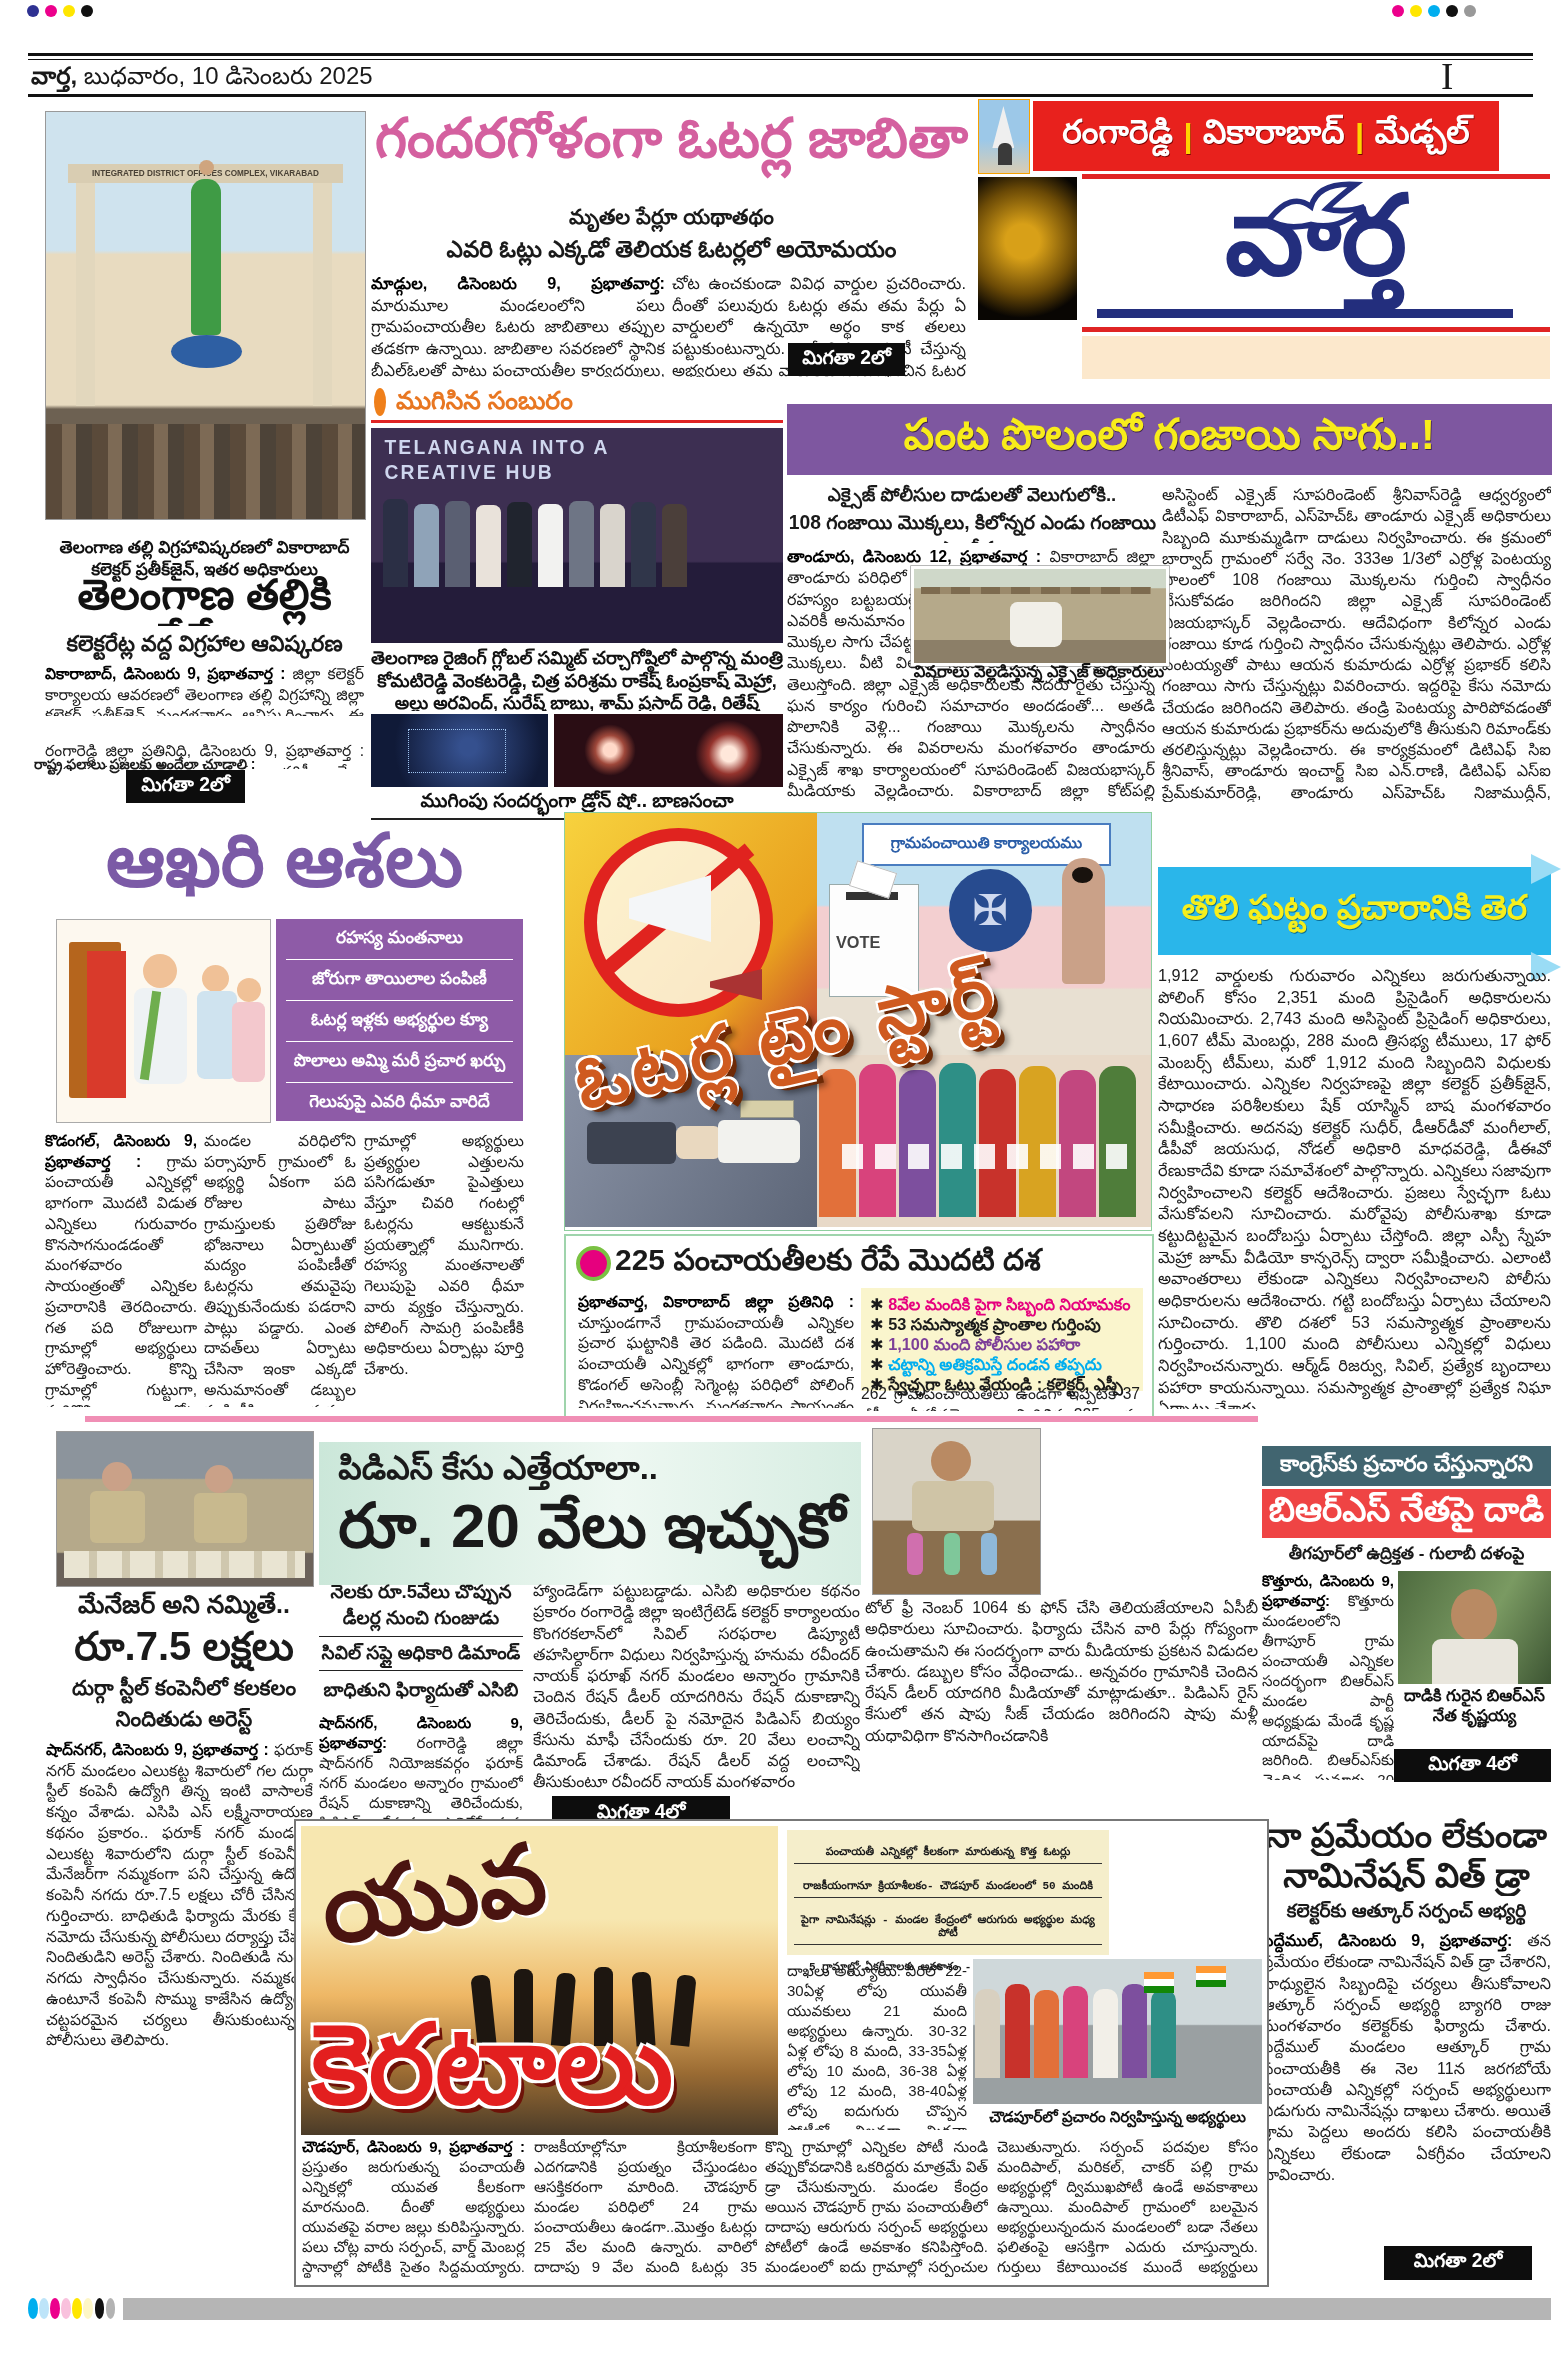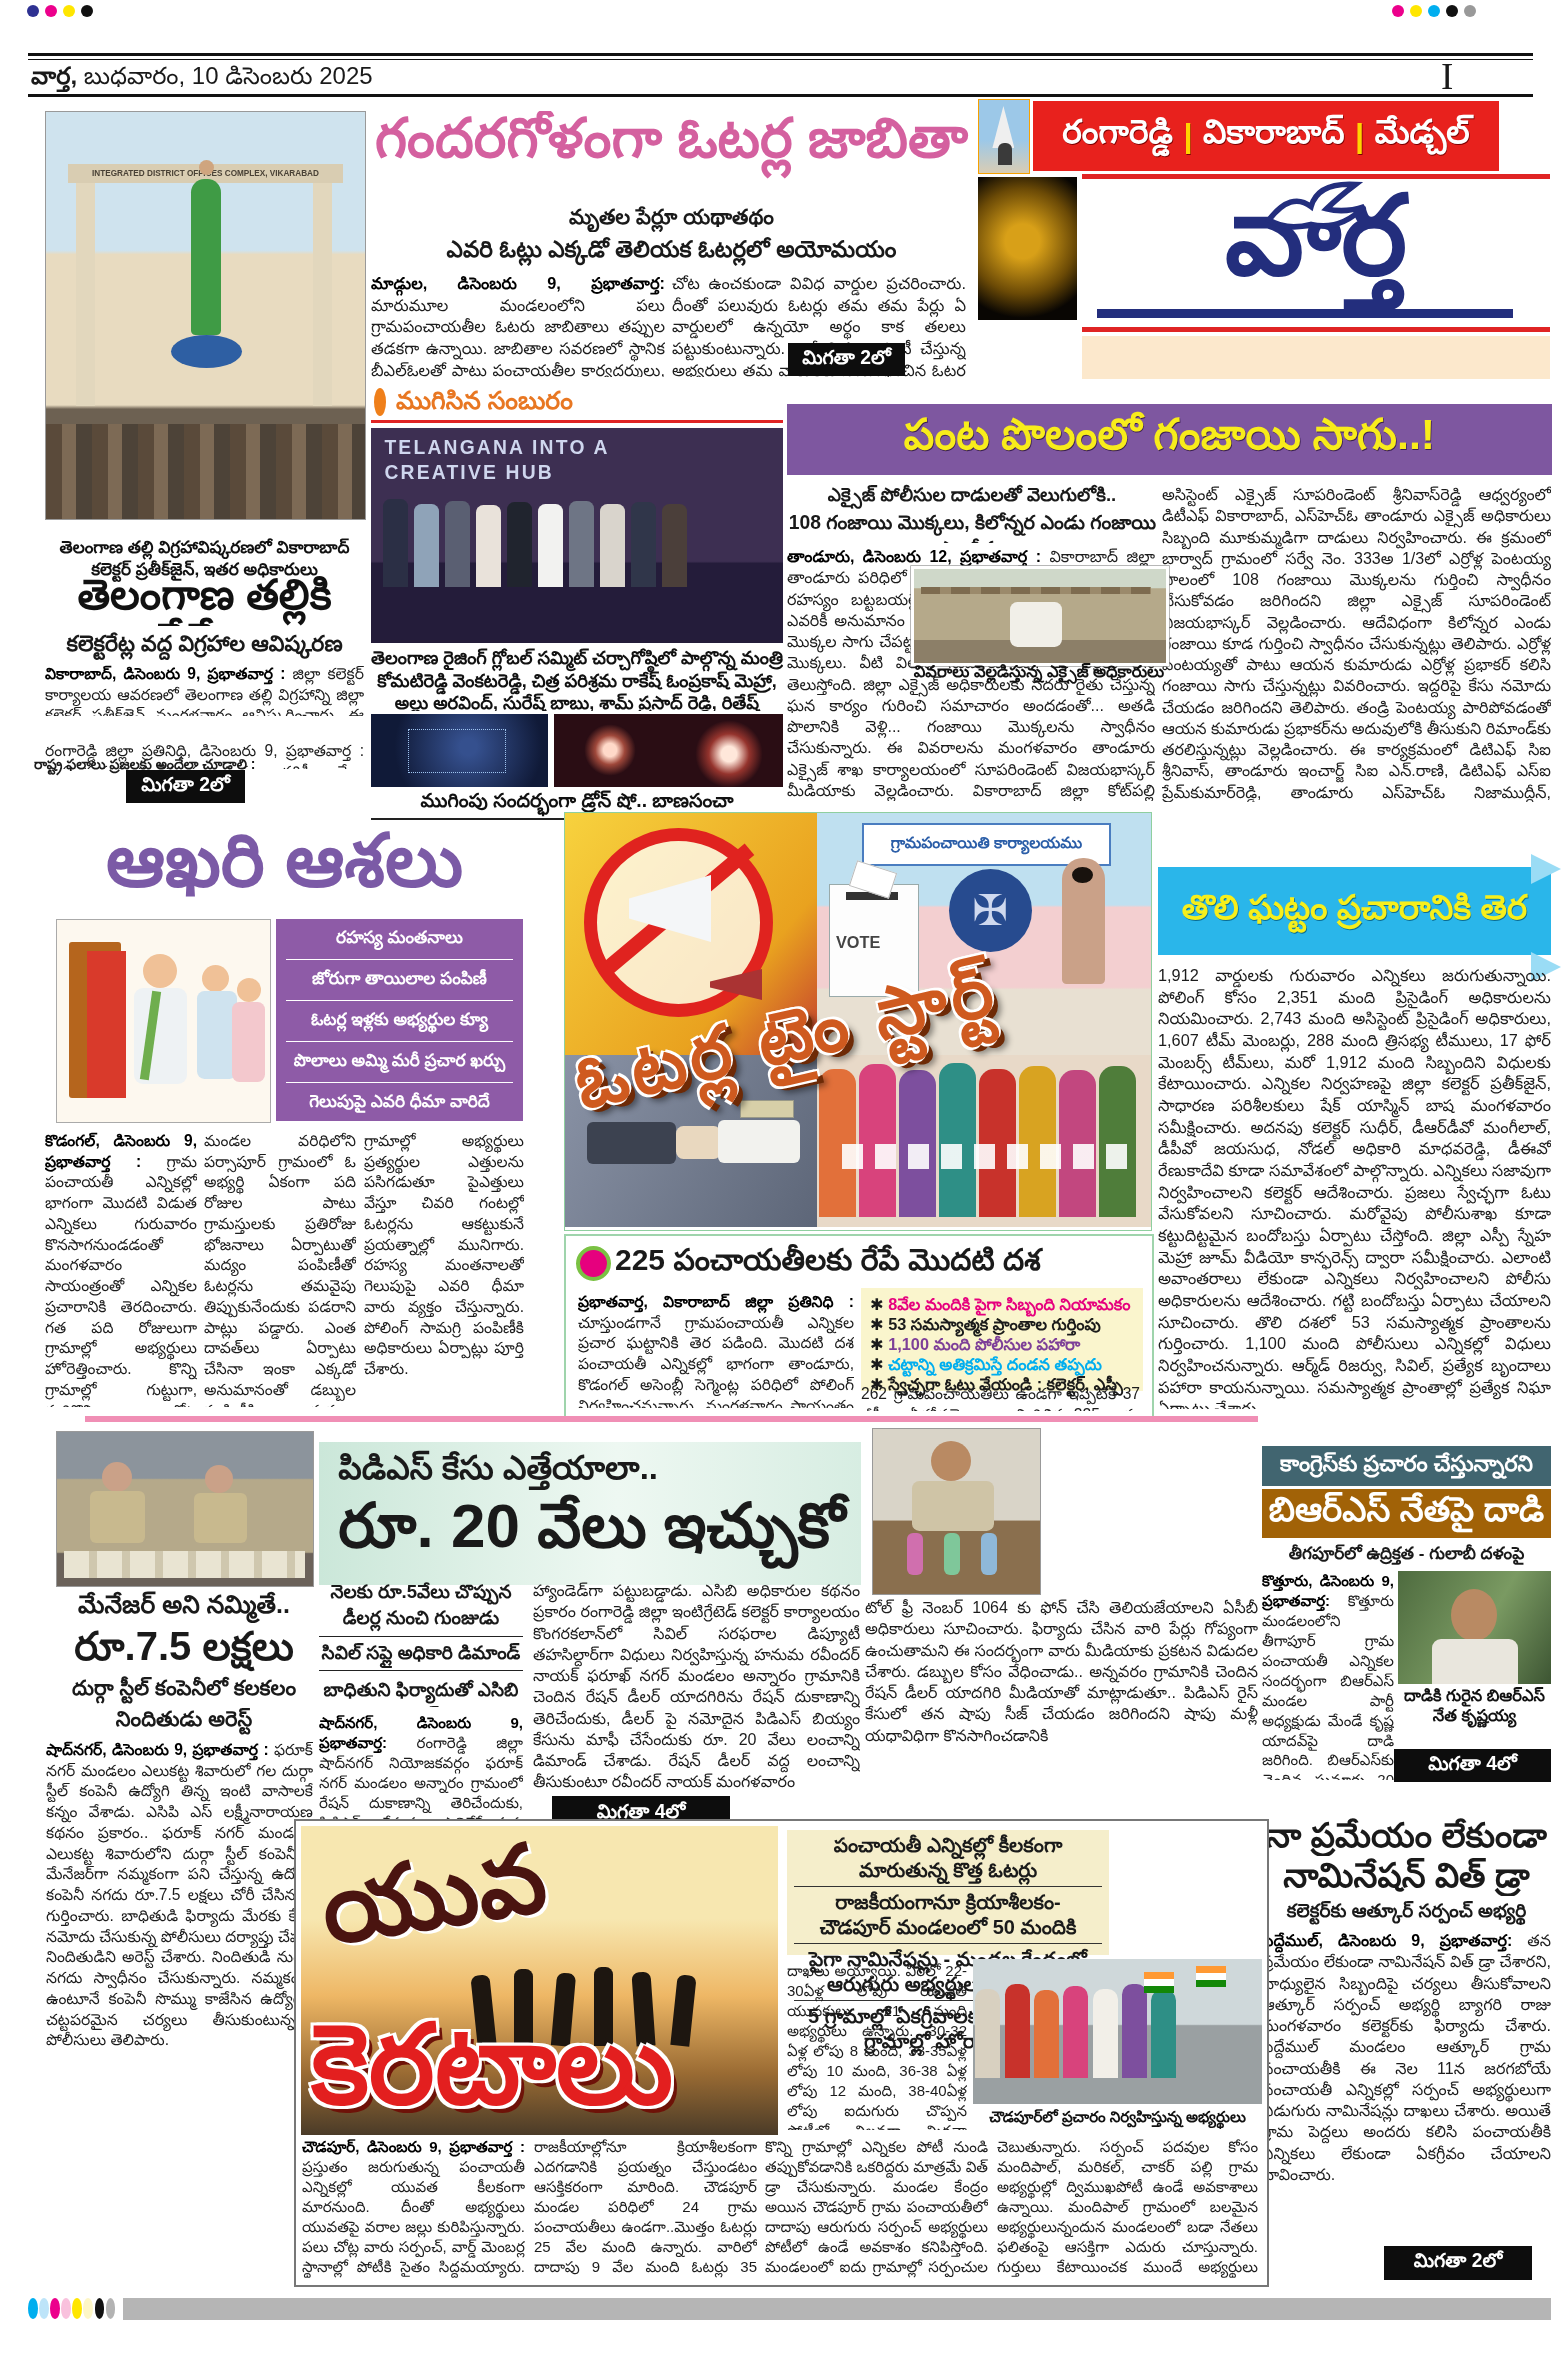--- a/index.html
+++ b/index.html
@@ -19,30 +19,30 @@
   
   .regionbanner{background:#e8211d;color:#fff;display:flex;align-items:center;justify-content:center;font-weight:bold;font-size:33px;text-shadow:0.7px 0.7px 0 #7a0000;}
   .regionbanner .sep{color:#ffd400;margin:0 10.4px;font-weight:bold;}
   .logotext{color:#232e7d;font-weight:900;}
   
   .hl-pink{color:#d4609f;font-weight:900;}
   .hl-black{color:#111;font-weight:900;}
   .purplebanner{background:#7e57a0;color:#f8ec1b;font-weight:900;display:flex;align-items:center;justify-content:center;text-shadow:0.7px 0.7px 0 #3a2050;}
   .cyanbanner{background:#2ab6ea;color:#f6ef1c;font-weight:900;display:flex;align-items:center;justify-content:center;text-shadow:0.7px 0.7px 0 #0b6c92;}
   .tealbar{background:#416570;color:#fff;font-weight:bold;display:flex;align-items:center;justify-content:center;}
-  .magentabar{background:#a16207;color:#fff;font-weight:900;display:flex;align-items:center;justify-content:center;}
+  .magentabar{background:#ef4444;color:#fff;font-weight:900;display:flex;align-items:center;justify-content:center;}
   .bulletbox{background:#8e5ba7;color:#fff;}
   .bulletbox .row{height:40px;display:flex;align-items:center;justify-content:center;font-weight:bold;font-size:17px;border-bottom:1.5px solid #fff;width:92%;margin:0 auto;}
   .bulletbox .row:last-child{border-bottom:none;}
   .yellowbox{background:#faf5cd;padding:7.4px 9px;}
   .yellowbox .brow{font-size:16.3px;font-weight:bold;line-height:1.22;}
   .b-pink{color:#e6007e;} .b-black{color:#1a1a1a;} .b-purple{color:#7d3f98;} .b-cyan{color:#00aeef;}
   .mint{background:linear-gradient(90deg,#cbe7d9,#eef8f2 55%,#d7ede2);}
   .creambox{background:#f5eecb;}
-  .creambox .cl{font-size:20px;font-weight:bold;text-align:center;line-height:1.25;padding:3px 6px 3px;border-bottom:1.5px solid #333;margin:0 7.4px;}
+  .creambox .cl{font-size:11px;font-weight:bold;text-align:center;line-height:1.25;padding:16px 6px 3px;border-bottom:1.5px solid #333;margin:0 7.4px;font-family:Liberation Mono, monospace;}
   .creambox .cl:last-child{border-bottom:none;}
   .threeD{color:#cf5a1f;font-weight:900;text-shadow:-2.2px -2.2px 0 #fff,2.2px -2.2px 0 #fff,-2.2px 2.2px 0 #fff,4.5px 5.2px 0 #6e2a06,6.7px 8.2px 6px rgba(0,0,0,.45);}
   .subrule{border-bottom:1.5px solid #222;}
   .figure{display:inline-block;position:relative;}
 </style>
 </head>
 <body>
 
 <div class="page">
 

